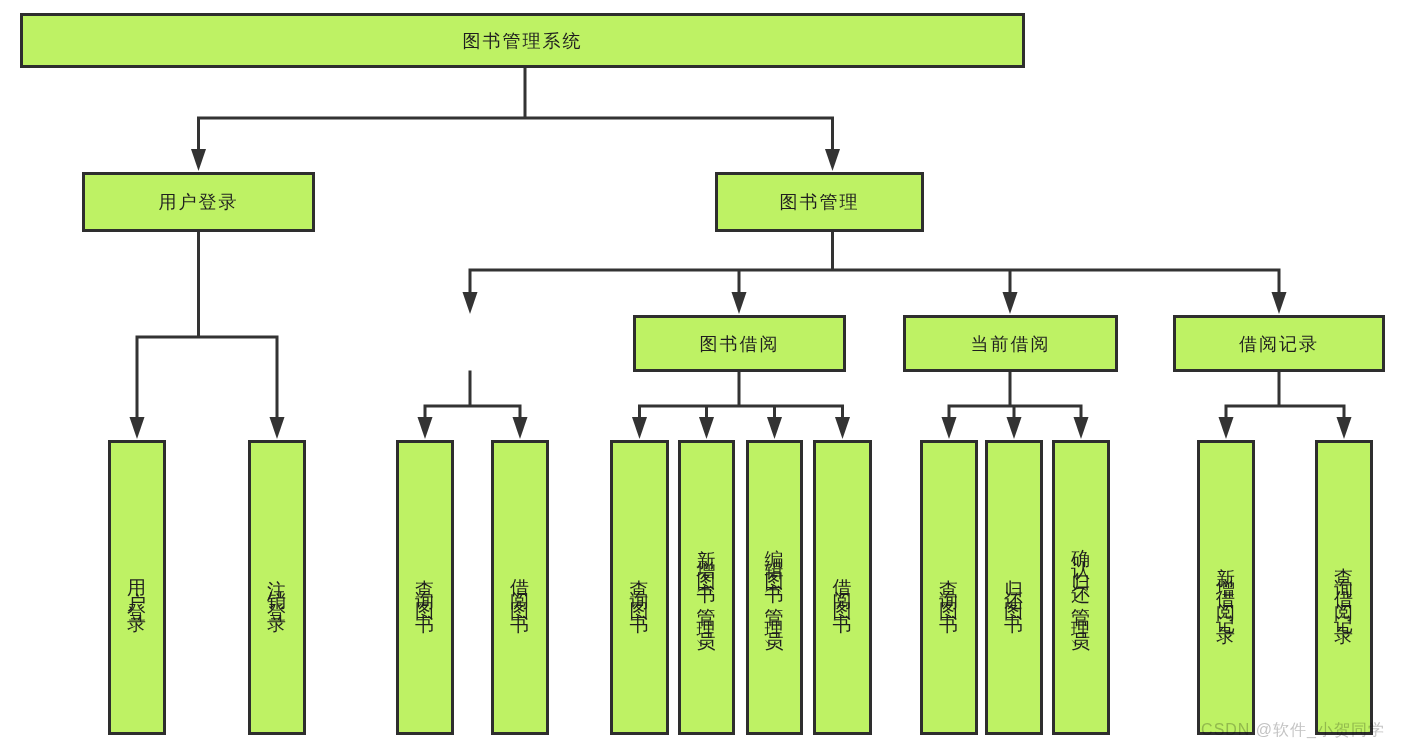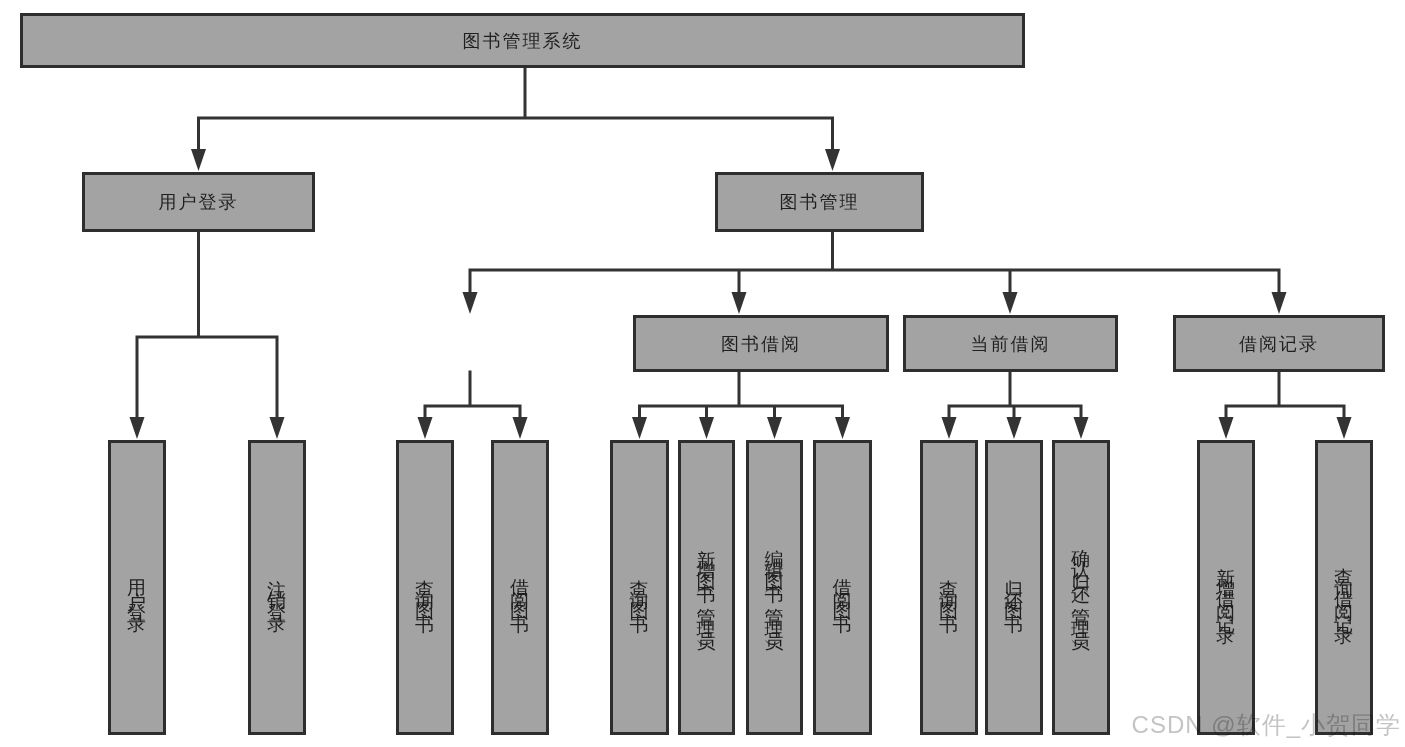--- a/index.html
+++ b/index.html
@@ -16,43 +16,43 @@
     background:#ffffff;
     overflow:hidden;
   }
   .connectors{
     position:absolute;left:0;top:0;z-index:1;
     color:var(--line);
   }
   .box{
     position:absolute;
     box-sizing:border-box;
-    background:#a3a3a3;
+    background:#bef264;
     border:3px solid var(--border);
     display:flex;align-items:center;justify-content:center;
     z-index:2;
   }
   .h-label{
     font-size:18px;
     letter-spacing:2px;
     color:var(--text);
     white-space:nowrap;
   }
   .v-label{
     writing-mode:vertical-rl;
     font-size:19px;
     letter-spacing:0.62em;
     color:var(--text);
     line-height:1;
     white-space:nowrap;
   }
   .watermark{
     position:absolute;
-    right:4px;bottom:6px;
-    font-size:24px;
+    right:20px;bottom:6px;
+    font-size:16px;
     color:var(--watermark);
     mix-blend-mode:multiply;
     z-index:3;
     white-space:nowrap;
     letter-spacing:1px;
   }
 </style>
 </head>
 <body>
 
@@ -102,21 +102,21 @@
     <span class="h-label">图书管理系统</span>
   </div>
 
   <div class="box" style="left:82px;top:172px;width:233px;height:60px;">
     <span class="h-label">用户登录</span>
   </div>
   <div class="box" style="left:715px;top:172px;width:209px;height:60px;">
     <span class="h-label">图书管理</span>
   </div>
 
-  <div class="box" style="left:633px;top:315px;width:256px;height:57px;">
+  <div class="box" style="left:633px;top:315px;width:213px;height:57px;">
     <span class="h-label">图书借阅</span>
   </div>
   <div class="box" style="left:1173px;top:315px;width:212px;height:57px;">
     <span class="h-label">借阅记录</span>
   </div>
   <div class="box" style="left:903px;top:315px;width:215px;height:57px;">
     <span class="h-label">当前借阅</span>
   </div>
 
   <div class="box" style="left:108px;top:440px;width:58px;height:295px;">

